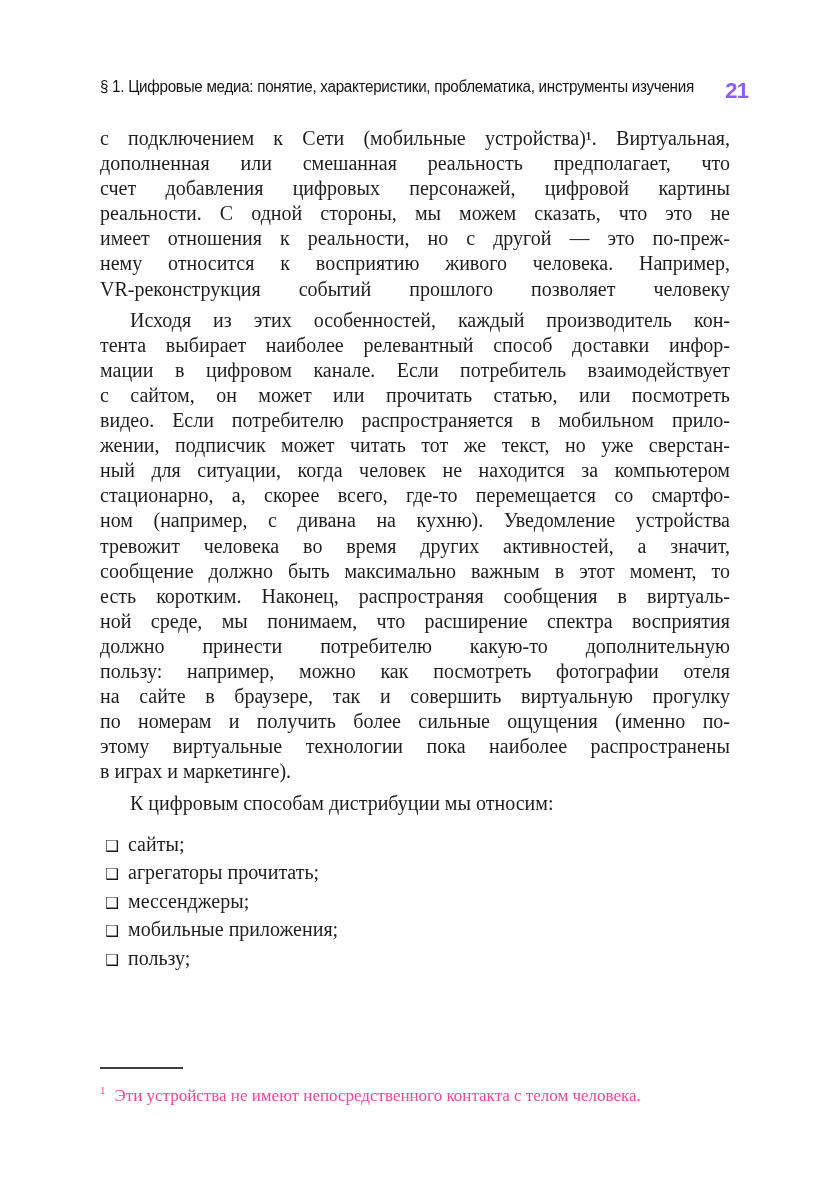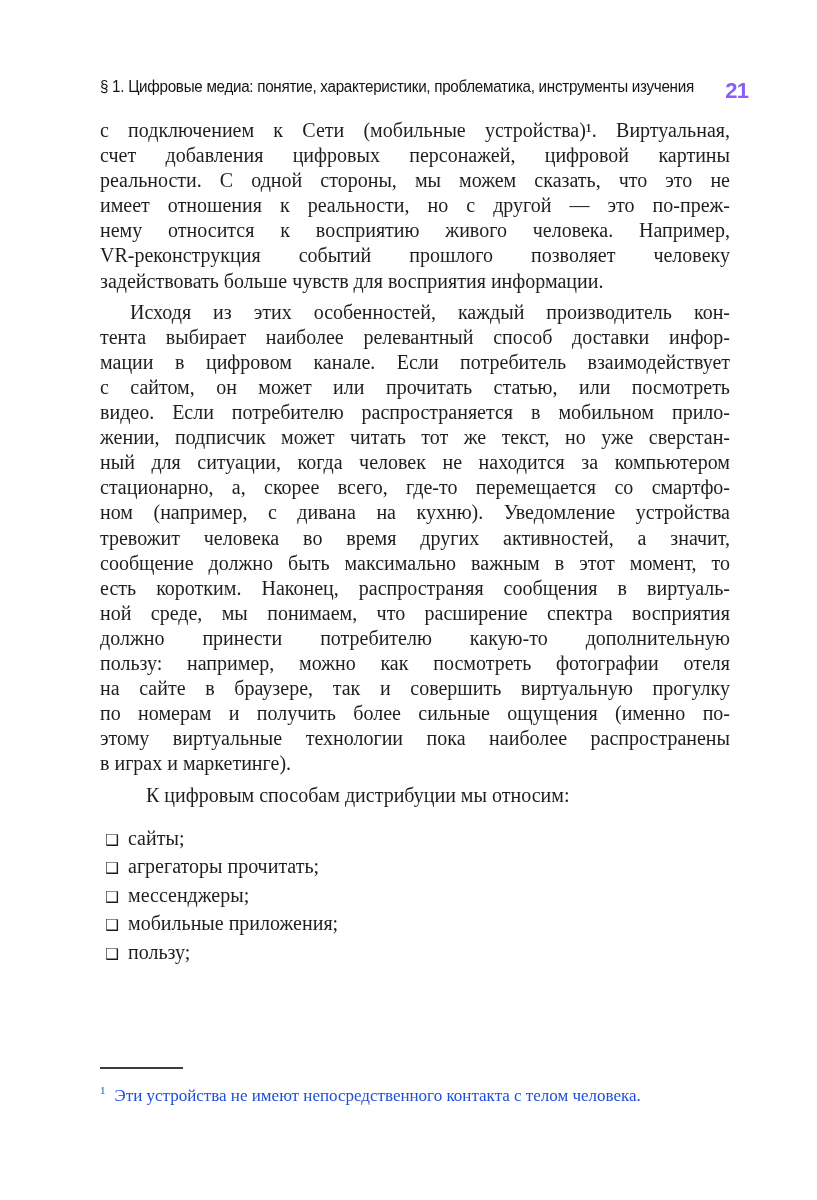--- a/index.html
+++ b/index.html
@@ -37,38 +37,38 @@
     font-weight: 700;
     font-size: 22px;
     color: #8b5cf6;
     letter-spacing: -0.5px;
   }
 
   
   .body-text {
     position: absolute;
     left: 100px;
-    top: 118px;
+    top: 126px;
     width: 630px;
     font-size: 20px;
     line-height: 25.1px;
   }
   .tline {
     text-align: justify;
     text-align-last: justify;
     white-space: normal;
   }
   .tline-last {
     text-align-last: left;
   }
   .para { margin: 0; padding: 0; }
   .para-indent .tline:first-child { text-indent: 30px; }
   #paragraph-2 { margin-top: 6px; }
   .intro-line {
-    margin: 16px;
+    margin: 0;
     margin-top: 7px;
     text-indent: 30px;
   }
 
   
   .dist-list {
     list-style: none;
     margin: 14px 0 0 0;
     padding: 0;
   }
@@ -95,46 +95,46 @@
   }
   .footnote-rule {
     width: 83px;
     height: 2px;
     background: #3d3d3d;
   }
   .footnote {
     margin: 10px 0 0 0;
     font-size: 17px;
     line-height: 22px;
-    color: #1d4ed8;
+    color: #ec4899;
   }
   .footnote sup {
     font-size: 11px;
     margin-right: 9px;
   }
 </style>
 </head>
 <body>
 
 <div class="page">
 
   <div class="running-head">
     <span class="head-title">§ 1. Цифровые медиа: понятие, характеристики, проблематика, инструменты изучения</span>
     <span class="page-number">21</span>
   </div>
 
   <div class="body-text">
     <div class="para" id="paragraph-1">
         <div class="tline">с подключением к Сети (мобильные устройства)¹. Виртуальная,</div>
+        <div class="tline">дополненная или смешанная реальность предполагает, что</div>
         <div class="tline">счет добавления цифровых персонажей, цифровой картины</div>
         <div class="tline">реальности. С одной стороны, мы можем сказать, что это не</div>
         <div class="tline">имеет отношения к реальности, но с другой — это по-преж-</div>
         <div class="tline">нему относится к восприятию живого человека. Например,</div>
         <div class="tline">VR-реконструкция событий прошлого позволяет человеку</div>
-        <div class="tline tline-last">задействовать больше чувств для восприятия информации.</div>
       </div>
     <div class="para para-indent" id="paragraph-2">
         <div class="tline">Исходя из этих особенностей, каждый производитель кон-</div>
         <div class="tline">тента выбирает наиболее релевантный способ доставки инфор-</div>
         <div class="tline">мации в цифровом канале. Если потребитель взаимодействует</div>
         <div class="tline">с сайтом, он может или прочитать статью, или посмотреть</div>
         <div class="tline">видео. Если потребителю распространяется в мобильном прило-</div>
         <div class="tline">жении, подписчик может читать тот же текст, но уже сверстан-</div>
         <div class="tline">ный для ситуации, когда человек не находится за компьютером</div>
         <div class="tline">стационарно, а, скорее всего, где-то перемещается со смартфо-</div>

